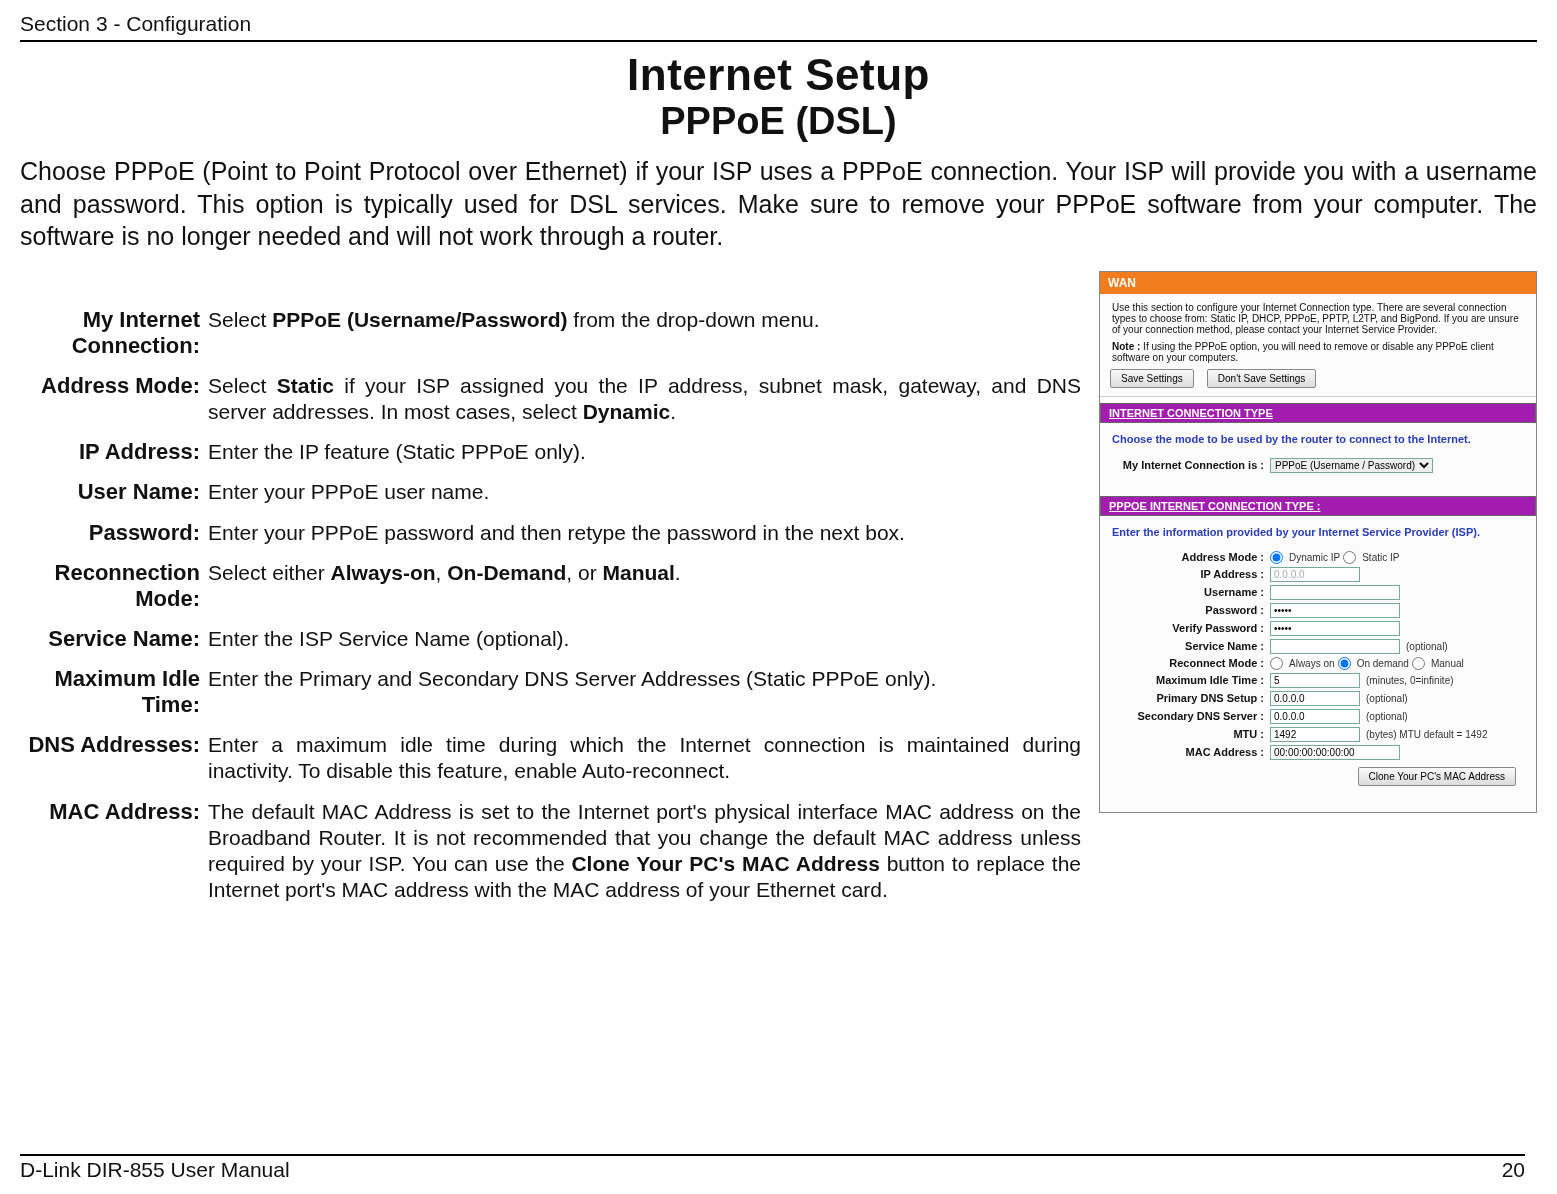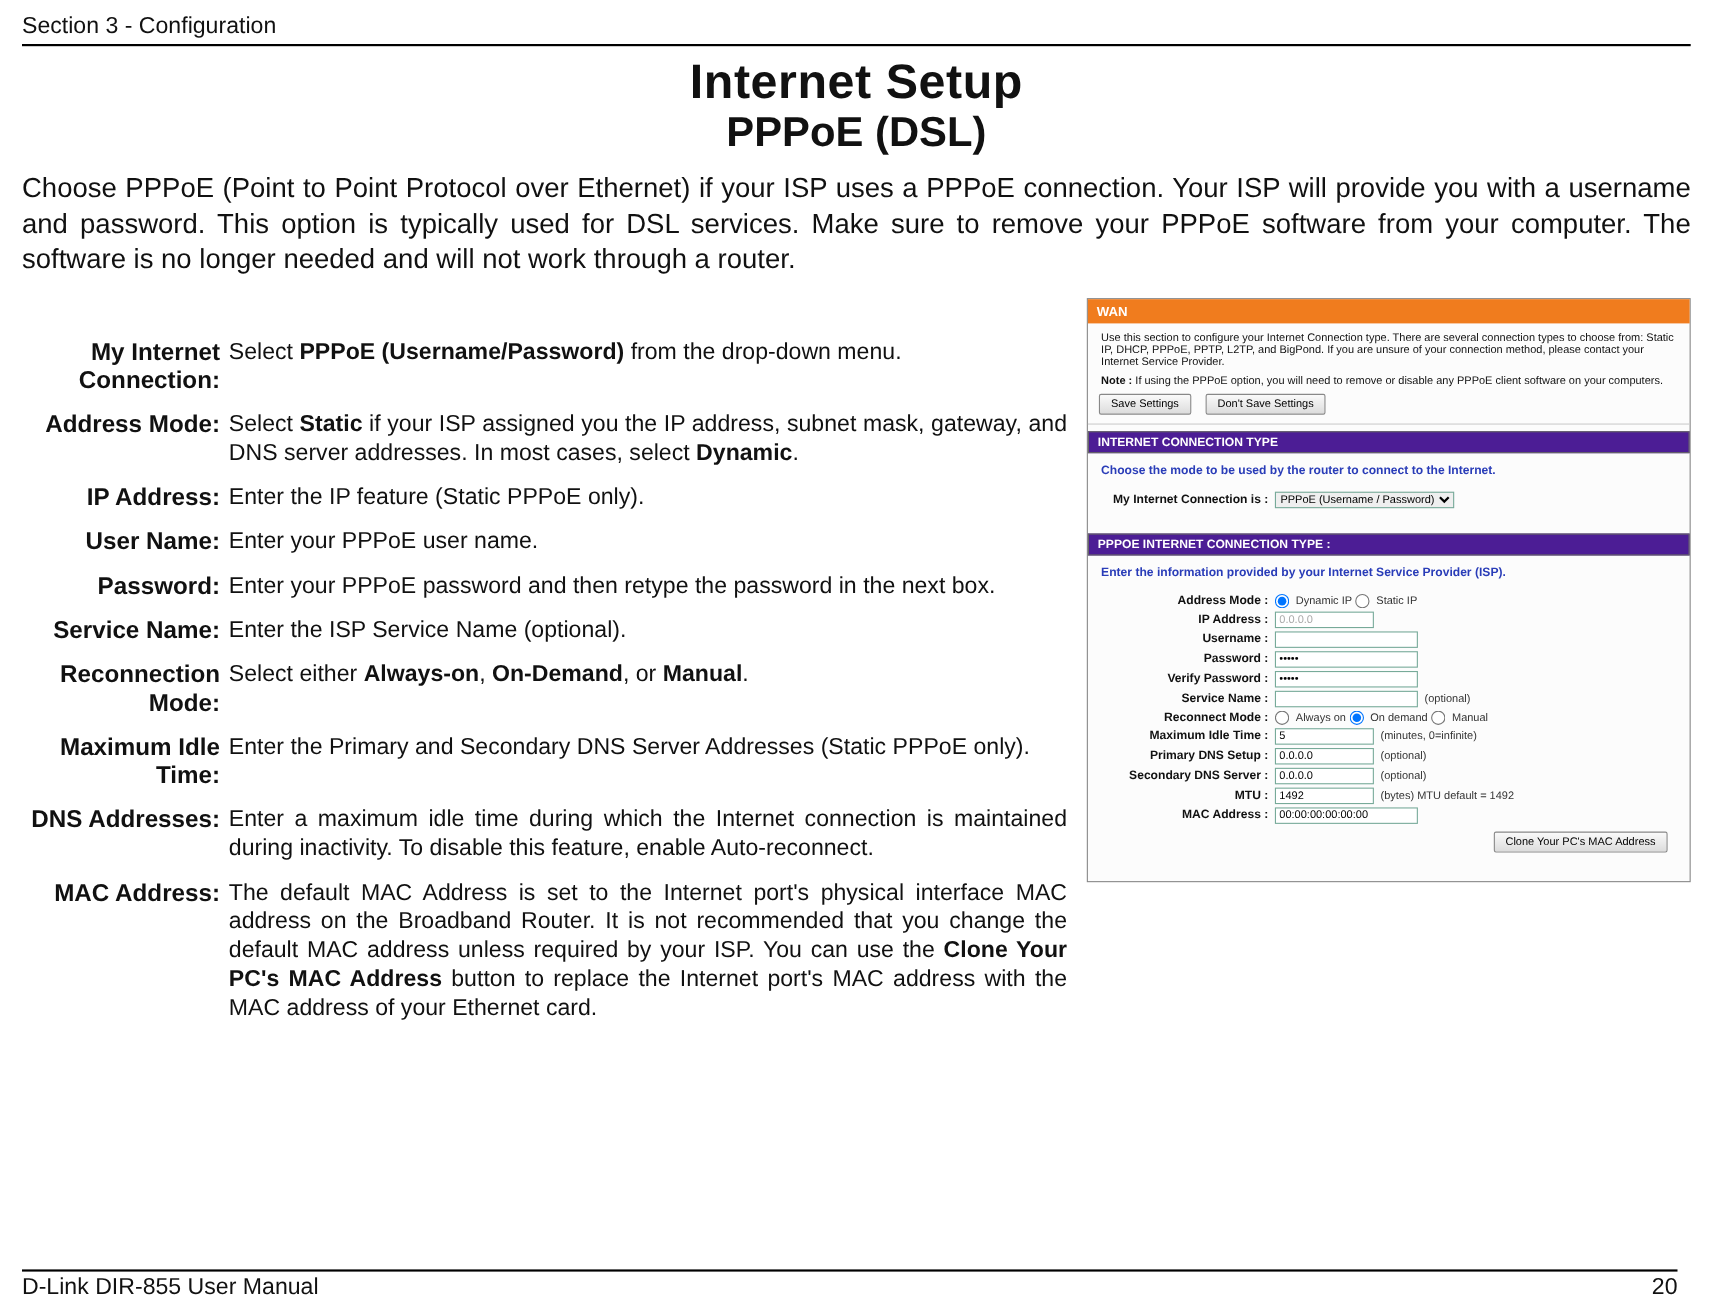--- a/index.html
+++ b/index.html
@@ -16,34 +16,34 @@
   hr.sep { border:none; border-top:2px solid #000; margin:4px 0 8px 0; }
   hr.sep-bottom { border:none; border-top:2px solid #000; margin:8px 0 2px 0; }
   .footer-row { display:flex; justify-content:space-between; font-size:21px; }
   .title-block { text-align:center; margin-top:6px; }
   .title-main { font-family: Liberation Sans, sans-serif; font-weight:bold; font-size:44px; letter-spacing:0.5px; }
   .title-sub { font-family: "Arial Narrow", Arial, sans-serif; font-weight:bold; font-size:38px; }
   .intro { font-size:25px; line-height:1.3; margin-top:12px; text-align:justify; }
 
   .body-area { display:flex; margin-top:18px; }
   .desc-col { flex:1; }
-  .shot-col { width:549px; margin-left:18px; }
+  .shot-col { width:438px; margin-left:18px; }
 
   .desc-table { width:100%; border-collapse:collapse;margin-top:36px; }
   .desc-table td { vertical-align:top; padding-bottom:14px; }
   .desc-label { width:188px; text-align:right; font-family:"Arial Narrow",Arial,sans-serif; font-weight:bold; font-size:22px; padding-right:8px; }
   .desc-text { font-size:21px; line-height:1.25; text-align:justify; }
   .desc-text b { font-weight:bold; }
 
   
   .router { border:1px solid #888; font-family: Tahoma, Verdana, sans-serif; font-size:11px; background:#fcfcfc; }
   .r-head { background:#f07c1e; color:#fff; font-weight:bold; padding:4px 8px; font-size:12px; }
   .r-block { padding:8px 10px; border-bottom:1px solid #ccc; }
   .r-btn { background:linear-gradient(#fafafa,#dcdcdc); border:1px solid #888; font-size:10px; padding:3px 10px; border-radius:2px; margin-right:10px; }
-  .r-bar { background:#4c1d95; border:1px solid #666; color:#fff; font-weight:bold; font-size:11px; padding:3px 8px; margin:6px 0 0 0; }
+  .r-bar { background:#a21caf; border:1px solid #666; color:#fff; font-weight:bold; font-size:11px; padding:3px 8px; margin:6px 0 0 0;text-decoration:underline; }
   .r-blue { color:#2a3db8; font-weight:bold; font-size:11px; padding:4px 2px 10px 2px; }
   .form-row { display:flex; align-items:center; margin:3px 0; }
   .form-row .lbl { width:160px; text-align:right; font-weight:bold; font-size:11px; padding-right:6px; }
   .form-row input[type=text], .form-row input[type=password] { border:1px solid #7a9; font-size:10px; padding:1px 3px; }
   .form-row .opt { font-size:10px; margin-left:6px; color:#333; }
   .form-row select { font-size:10px; border:1px solid #7a9; }
   .router .sec { padding:6px 10px 14px 10px; }
   .router .subnote { font-size:10px; margin:0 0 6px 2px; }
   .router .subnote b{font-weight:bold;}
   .router .clone-row { text-align:right; padding:4px 10px 12px 10px; }
@@ -84,26 +84,26 @@
       </tr>
       <tr>
         <td class="desc-label">User Name:</td>
         <td class="desc-text">Enter your PPPoE user name.</td>
       </tr>
       <tr>
         <td class="desc-label">Password:</td>
         <td class="desc-text">Enter your PPPoE password and then retype the password in the next box.</td>
       </tr>
       <tr>
+        <td class="desc-label">Reconnection Mode:</td>
+        <td class="desc-text">Select either <b>Always-on</b>, <b>On-Demand</b>, or <b>Manual</b>.</td>
+      </tr>
+      <tr>
         <td class="desc-label">Service Name:</td>
         <td class="desc-text">Enter the ISP Service Name (optional).</td>
-      </tr>
-      <tr>
-        <td class="desc-label">Reconnection Mode:</td>
-        <td class="desc-text">Select either <b>Always-on</b>, <b>On-Demand</b>, or <b>Manual</b>.</td>
       </tr>
       <tr>
         <td class="desc-label">Maximum Idle Time:</td>
         <td class="desc-text">Enter the Primary and Secondary DNS Server Addresses (Static PPPoE only).</td>
       </tr>
       <tr>
         <td class="desc-label">DNS Addresses:</td>
         <td class="desc-text">Enter a maximum idle time during which the Internet connection is maintained during inactivity. To disable this feature, enable Auto-reconnect.</td>
       </tr>
       <tr>

